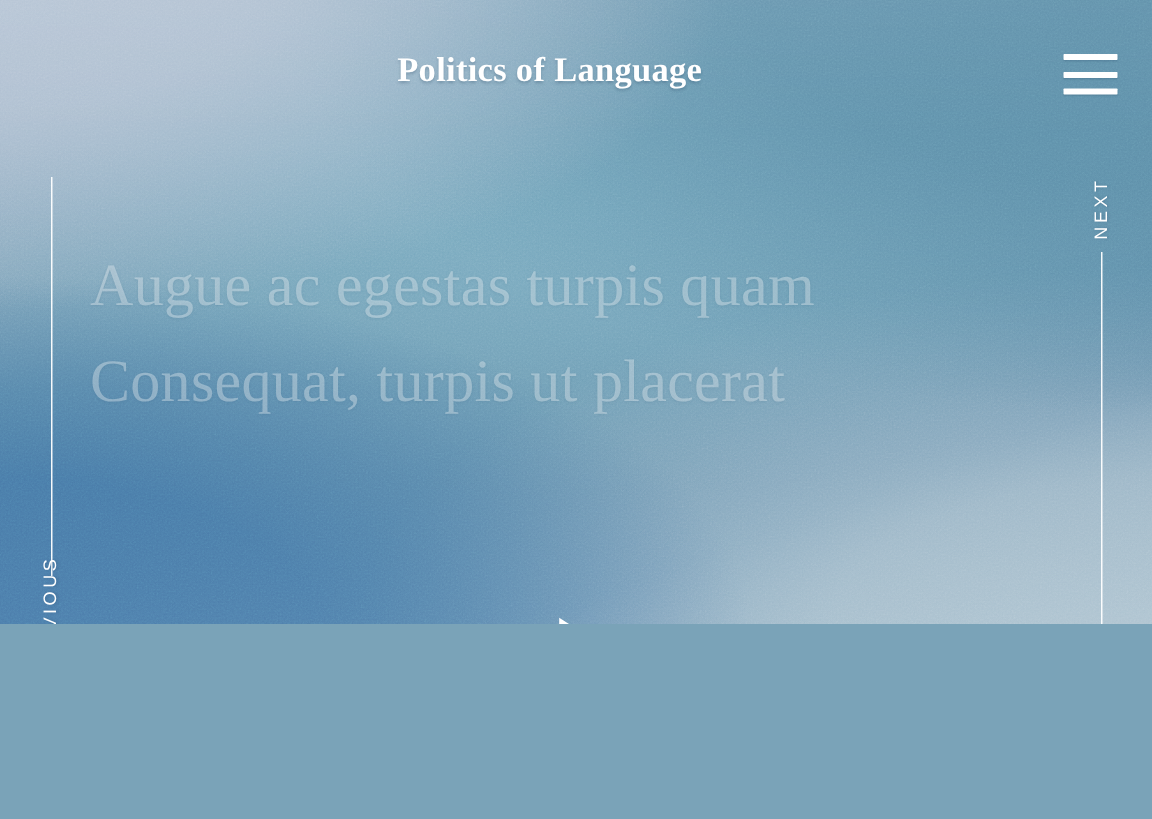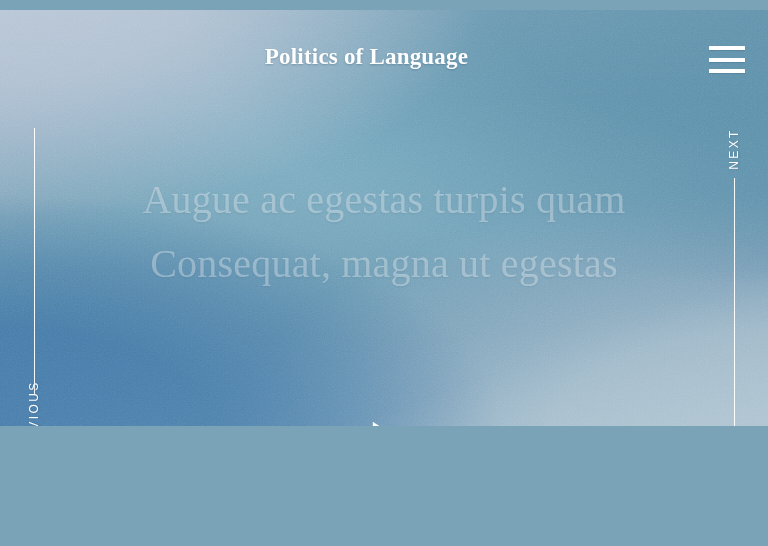--- a/index.html
+++ b/index.html
@@ -14,21 +14,20 @@
     background: #7aa3b8;
   }
 
   
   #stage {
     position: relative;
     width: 768px;
     height: 416px;
     overflow: hidden;
     background: #7da5ba;
-    margin-top: 10px;
   }
 
   
   #bg-base {
     position: absolute;
     inset: 0;
     background:
       radial-gradient(120% 95% at 0% 0%,   #b4c3d4 0%,  rgba(180,195,212,0.85) 18%, rgba(168,184,204,0.0) 52%),
       radial-gradient(115% 100% at 100% 0%, #5b8da8 0%, rgba(91,141,168,0.78) 30%,  rgba(91,141,168,0.0) 66%),
       radial-gradient(105% 90% at 0% 100%,  #3f74a6 0%, rgba(63,116,166,0.88) 26%,  rgba(63,116,166,0.0) 62%),
@@ -144,21 +143,21 @@
     margin-top: 14px;
   }
   #next-rule { height: 312px; }
 
   
   #lyrics {
     position: absolute;
     top: 158px;
     left: 60px;
     width: 648px;
-    text-align: center;
+    text-align: left;
     font-family: "Liberation Serif", serif;
   }
   .lyric-line {
     font-size: 40px;
     line-height: 64px;
     white-space: nowrap;
     letter-spacing: 0.2px;
   }
   .lyric-line.dim {
     color: rgba(255,255,255,0.34);
@@ -217,21 +216,21 @@
     <div class="side-label" id="prev-label">PREVIOUS</div>
   </div>
 
   <div class="side-nav" id="next-nav">
     <div class="side-label" id="next-label">NEXT</div>
     <div class="side-rule" id="next-rule"></div>
   </div>
 
   <div id="lyrics">
     <div class="lyric-line dim">Augue ac egestas turpis quam</div>
-    <div class="lyric-line dim">Consequat, magna ut egestas</div>
+    <div class="lyric-line dim">Consequat, turpis ut placerat</div>
   </div>
 
   <div id="play-button">
     <svg width="34" height="42" viewBox="0 0 34 42" aria-hidden="true">
       <polygon points="3,3 31,21 3,39" fill="none" stroke="#ffffff" stroke-width="2.4" stroke-linejoin="miter"></polygon>
     </svg>
   </div>
 
 </div>
 

